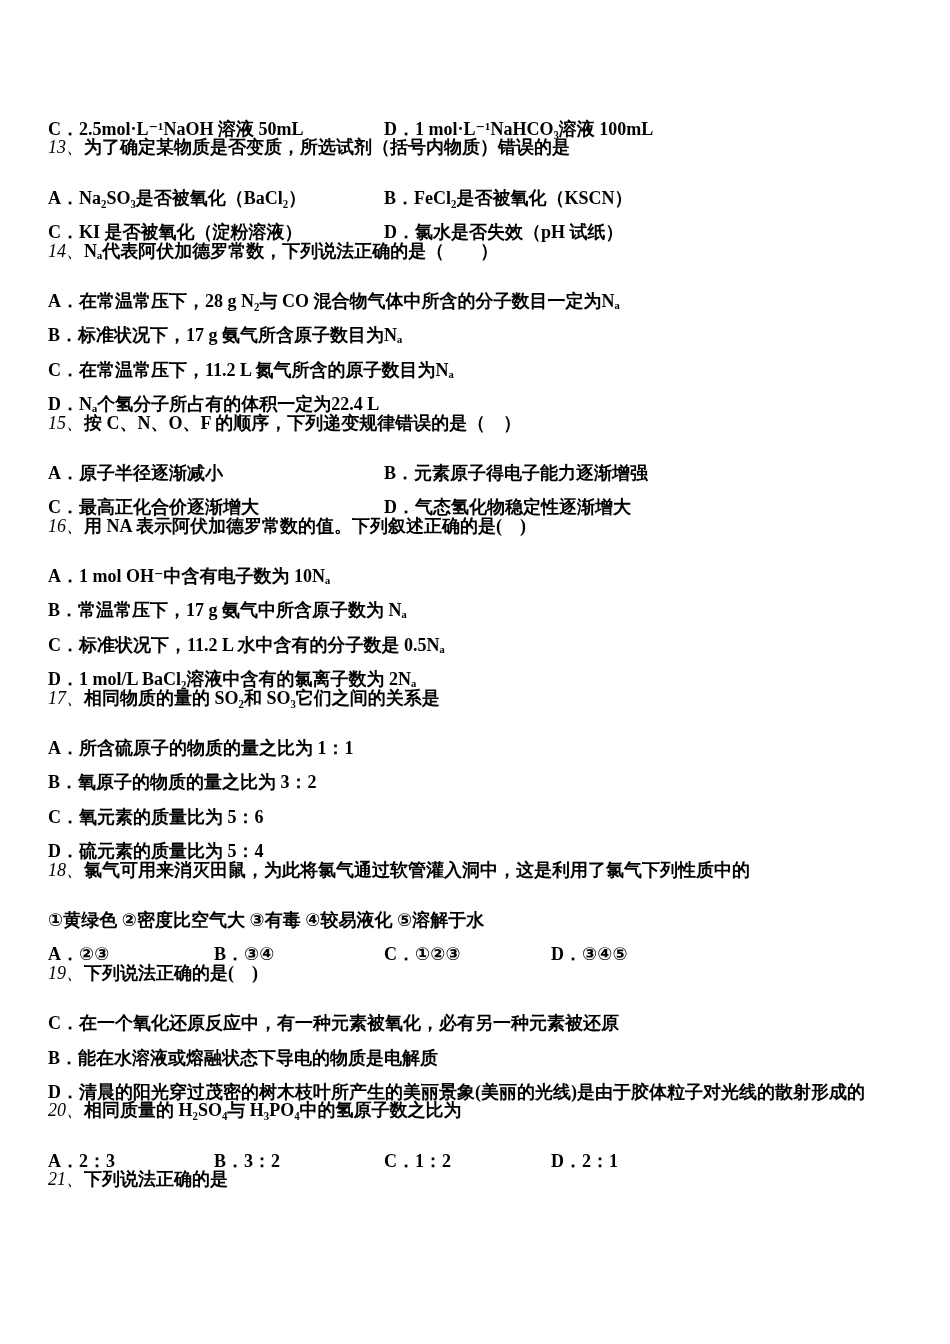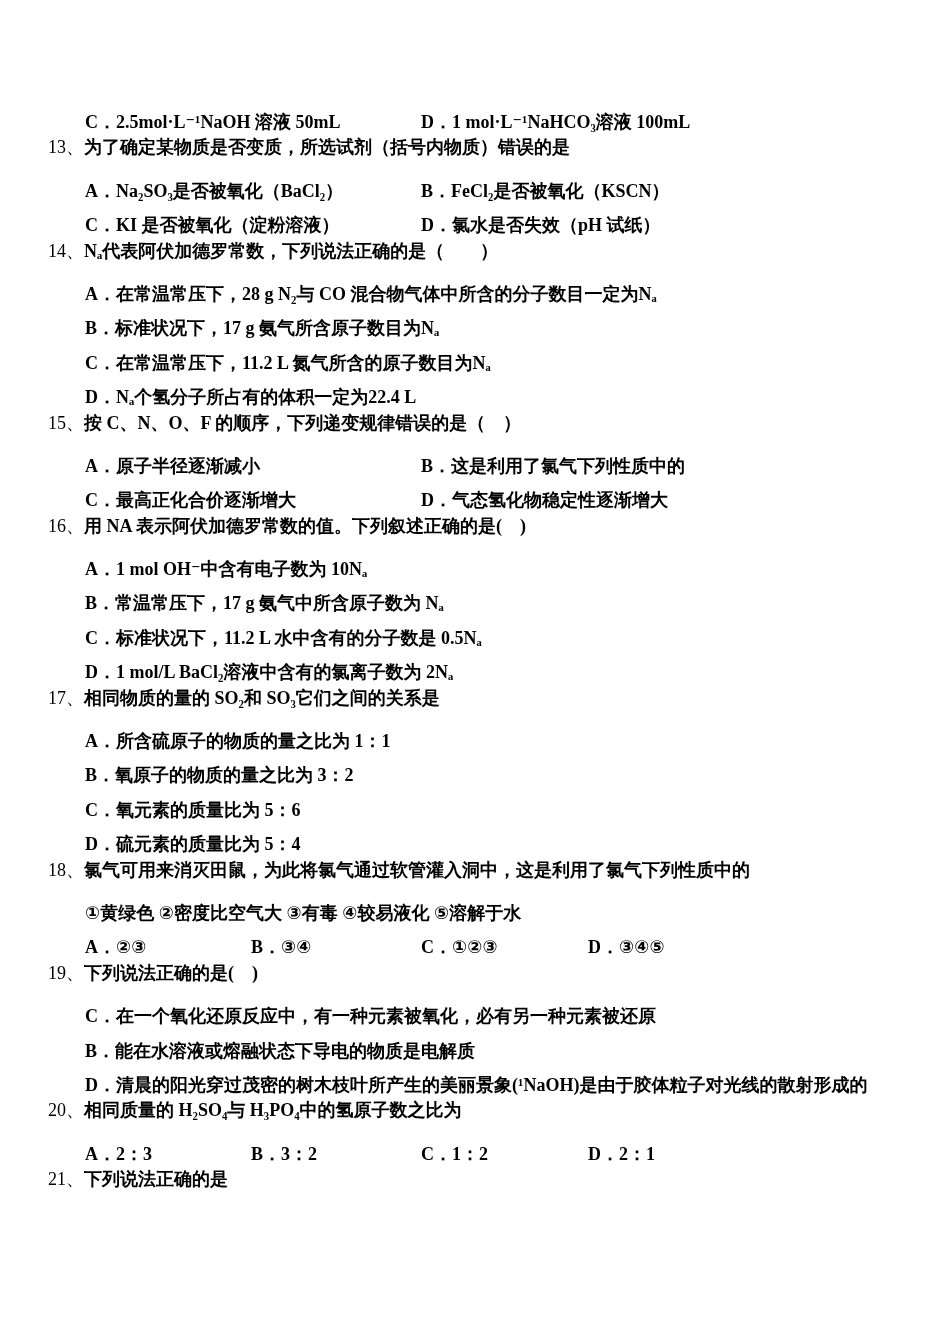--- a/index.html
+++ b/index.html
@@ -25,30 +25,30 @@
     width: 870px;
   }
   .line {
     position: relative;
     height: 34.4px;
     line-height: 34.4px;
     white-space: nowrap;
   }
   .cell {
     position: absolute;
-    top: 9px;
-    margin-left: 37px;
+    top: 16px;
   }
   .c0 { left: 0; }
   .c1 { left: 166px; }
   .c2 { left: 336px; }
   .c3 { left: 503px; }
   .qnum {
     font-weight: normal;
     font-family: "Liberation Serif", "DejaVu Serif", serif;
+    font-style: italic;
   }
   .qtext { font-weight: bold; }
 </style>
 </head>
 <body>
 
 <div class="page">
   <div class="content">
 
     <div class="line">
@@ -82,21 +82,21 @@
     </div>
     <div class="line">
       <span class="cell c0">D．Nₐ个氢分子所占有的体积一定为22.4 L</span>
     </div>
 
     <div class="line">
       <span class="qnum">15、</span><span class="qtext">按 C、N、O、F 的顺序，下列递变规律错误的是（　）</span>
     </div>
     <div class="line">
       <span class="cell c0">A．原子半径逐渐减小</span>
-      <span class="cell c2">B．这是利用了氯气下列性质中的</span>
+      <span class="cell c2">B．元素原子得电子能力逐渐增强</span>
     </div>
     <div class="line">
       <span class="cell c0">C．最高正化合价逐渐增大</span>
       <span class="cell c2">D．气态氢化物稳定性逐渐增大</span>
     </div>
 
     <div class="line">
       <span class="qnum">16、</span><span class="qtext">用 NA 表示阿伏加德罗常数的值。下列叙述正确的是(　)</span>
     </div>
     <div class="line">
@@ -144,21 +144,21 @@
     <div class="line">
       <span class="qnum">19、</span><span class="qtext">下列说法正确的是(　)</span>
     </div>
     <div class="line">
       <span class="cell c0">C．在一个氧化还原反应中，有一种元素被氧化，必有另一种元素被还原</span>
     </div>
     <div class="line">
       <span class="cell c0">B．能在水溶液或熔融状态下导电的物质是电解质</span>
     </div>
     <div class="line">
-      <span class="cell c0">D．清晨的阳光穿过茂密的树木枝叶所产生的美丽景象(¹NaOH)是由于胶体粒子对光线的散射形成的</span>
+      <span class="cell c0">D．清晨的阳光穿过茂密的树木枝叶所产生的美丽景象(美丽的光线)是由于胶体粒子对光线的散射形成的</span>
     </div>
 
     <div class="line">
       <span class="qnum">20、</span><span class="qtext">相同质量的 H₂SO₄与 H₃PO₄中的氢原子数之比为</span>
     </div>
     <div class="line">
       <span class="cell c0">A．2：3</span>
       <span class="cell c1">B．3：2</span>
       <span class="cell c2">C．1：2</span>
       <span class="cell c3">D．2：1</span>

